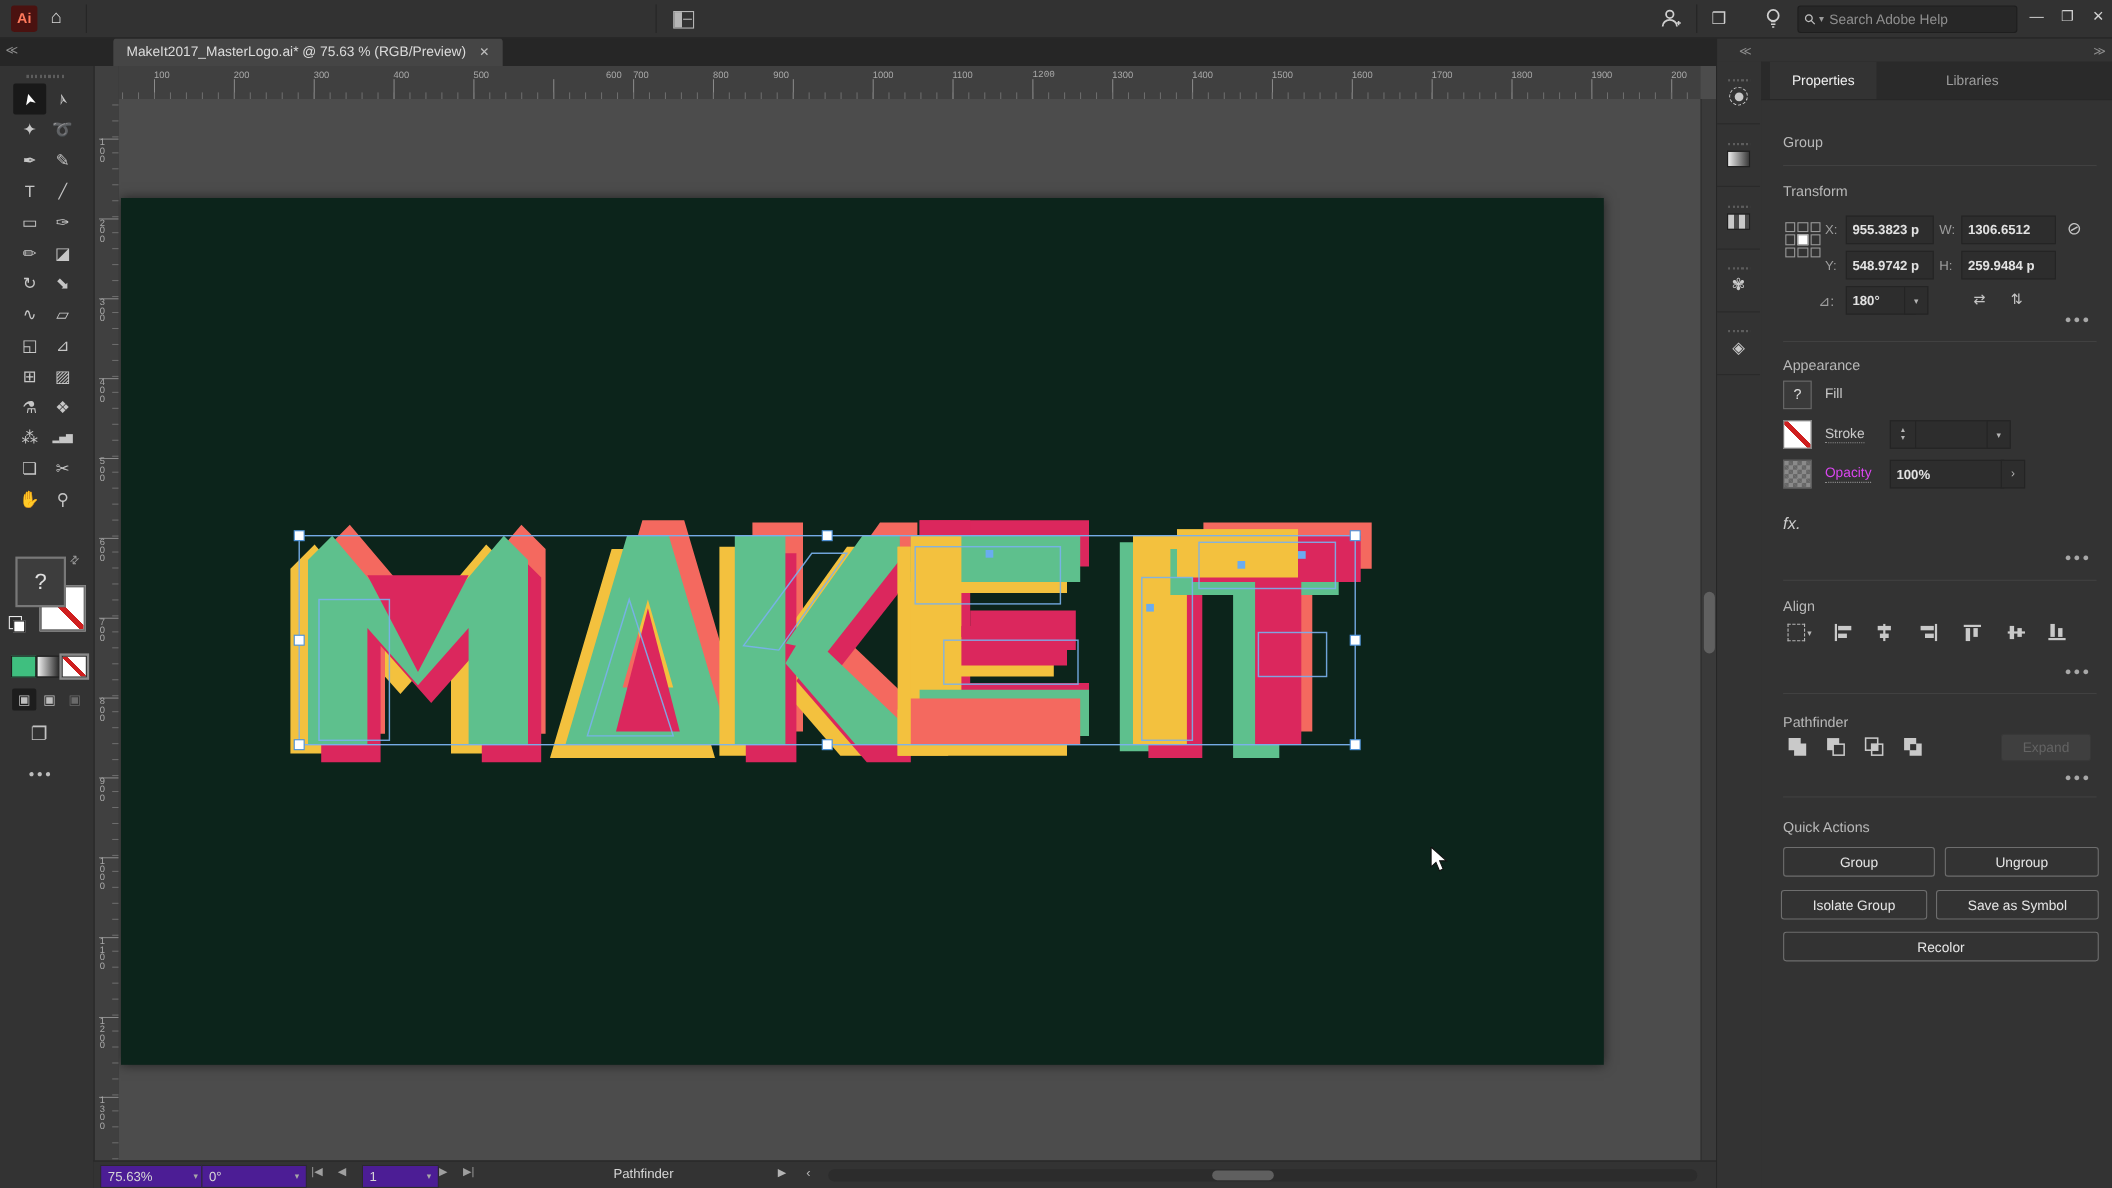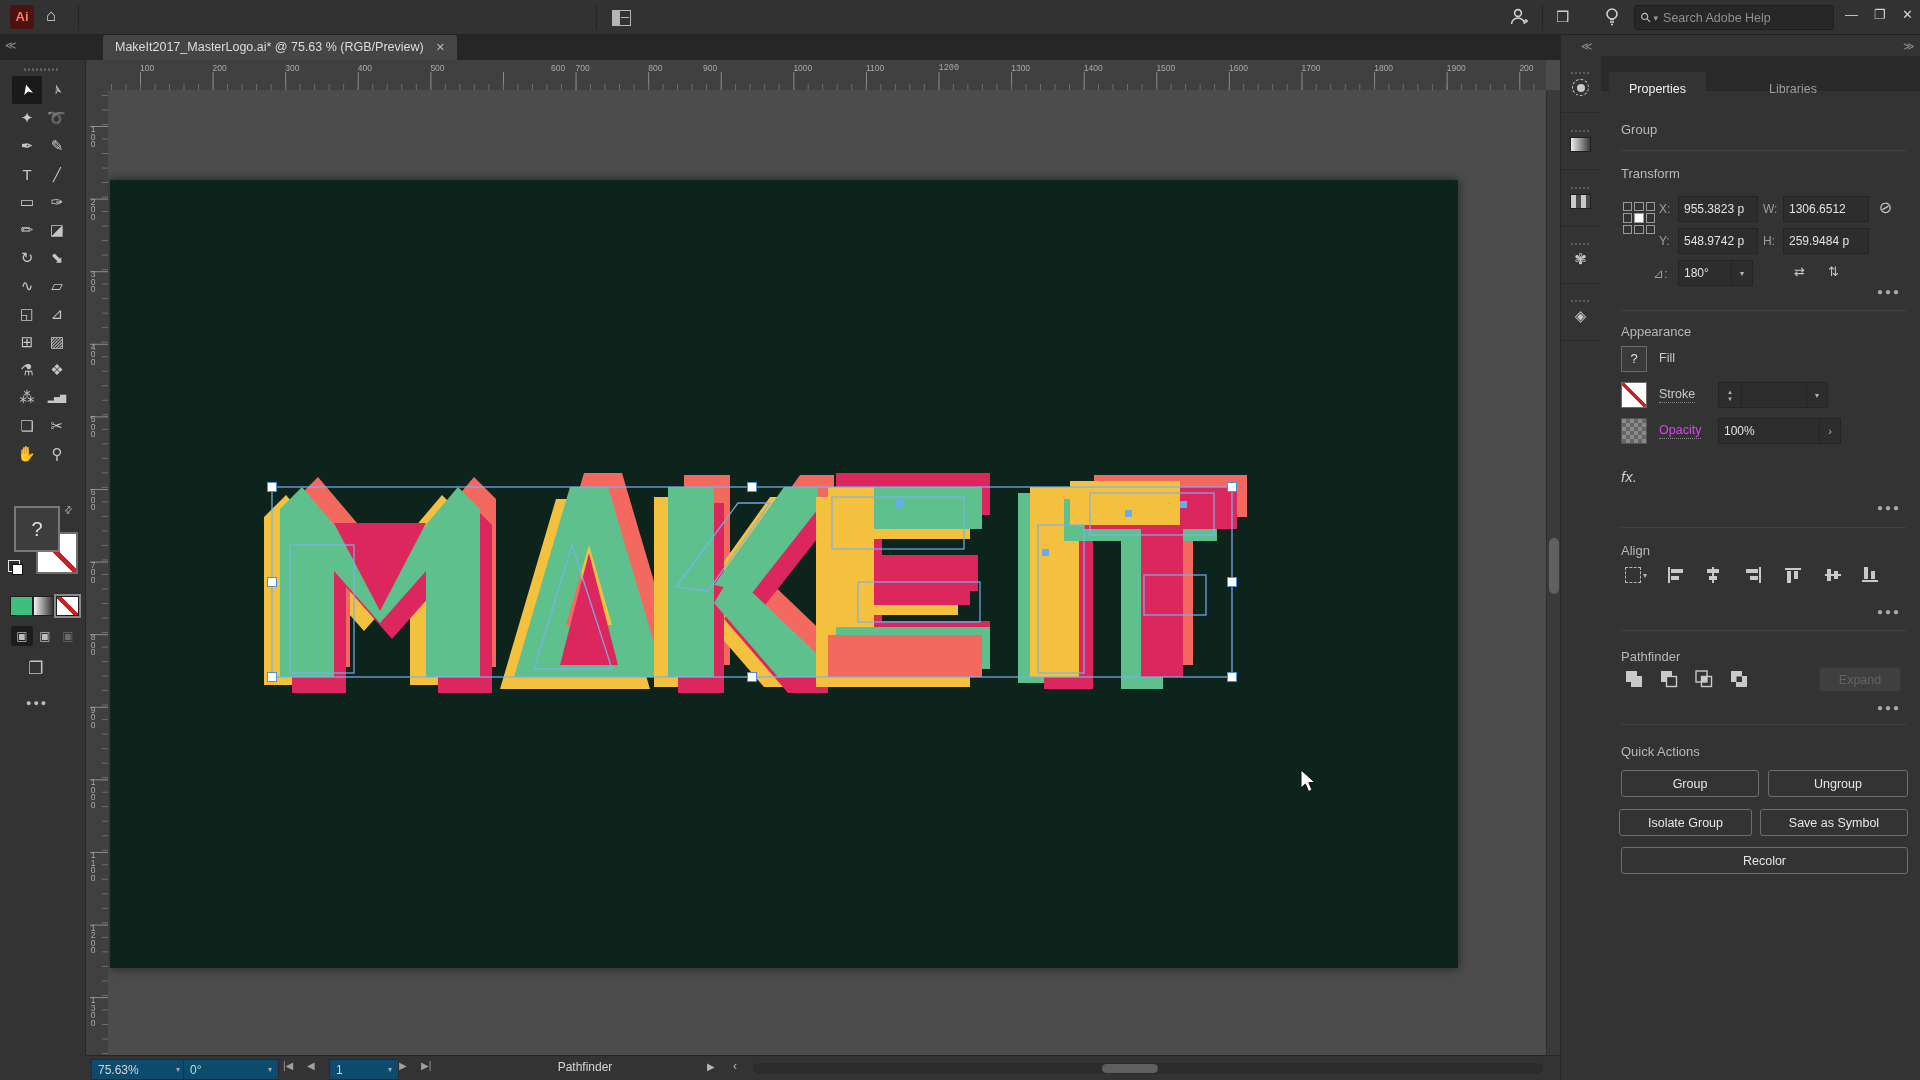--- a/index.html
+++ b/index.html
@@ -77,21 +77,21 @@
     background-position:right 0 top 4.96px,right 0 top 36px;overflow:hidden;}
   .vlab{position:absolute;left:3px;font-size:8.5px;color:#a9a9a9;line-height:7.5px;text-align:center;width:10px;}
   #canvas{left:23px;top:30px;right:14px;bottom:0;background:#4c4c4c;overflow:hidden;}
   #artboard{left:2px;top:90px;width:1348px;height:788px;background:#0c241b;box-shadow:0 0 10px rgba(0,0,0,.55);}
   #artwork{left:164px;top:397px;width:960px;height:190px;overflow:visible;}
   #vscroll{left:1461px;top:30px;width:14px;bottom:0;background:#3a3a3a;border-left:1px solid #2e2e2e;}
   #vthumb{left:2px;top:448px;width:10px;height:56px;background:#606060;border-radius:5px;}
   
   #statusbar{left:85px;top:1055px;width:1475px;height:25px;background:#333333;border-top:1px solid #262626;
     color:#cfcfcf;font-size:12px;z-index:20;}
-  .sfield{top:3px;height:19px;background:#0c4a6e;border:1px solid #2a2a2a;display:flex;align-items:center;
+  .sfield{top:3px;height:19px;background:#4c1d95;border:1px solid #2a2a2a;display:flex;align-items:center;
     padding:0 6px;gap:8px;color:#d6d6d6;}
   .sfield .chev{font-size:8px;color:#a8a8a8;margin-left:auto;}
   .snav{top:4px;color:#9f9f9f;font-size:10px;}
   #sb-status{top:4px;left:440px;width:120px;text-align:center;color:#d6d6d6;}
   #sb-flyout{left:622px;top:5px;color:#b5b5b5;font-size:10px;}
   #sb-back{left:648px;top:3px;color:#b5b5b5;font-size:12px;}
   #hscroll{left:668px;top:7px;width:790px;height:11px;background:#2c2c2c;border-radius:6px;}
   #hthumb{left:349px;top:1px;width:56px;height:9px;background:#5f5f5f;border-radius:5px;}
   
   #panelregion{left:1560px;top:34px;width:360px;height:1046px;background:#333333;border-left:1px solid #262626;z-index:25;}
@@ -101,28 +101,28 @@
   .dockcell{left:0;width:39px;height:56px;border-bottom:1px solid #2a2a2a;display:flex;flex-direction:column;
     align-items:center;justify-content:center;gap:5px;color:#c9c9c9;}
   .dockgrip{width:20px;height:2px;background:repeating-linear-gradient(90deg,#5d5d5d 0 2px,transparent 2px 4px);}
   .dock-circle{width:15px;height:15px;border:1.5px dashed #c9c9c9;border-radius:50%;display:flex;align-items:center;justify-content:center;}
   .dock-circle i{width:8px;height:8px;background:#c9c9c9;border-radius:50%;}
   .dock-grad{width:19px;height:13px;border:1px solid #1f1f1f;background:linear-gradient(90deg,#ededed,#3a3a3a);}
   .dock-sw{width:19px;height:13px;border:1px solid #1f1f1f;background:repeating-linear-gradient(90deg,#c9c9c9 0 5px,#4a4a4a 5px 10px);}
   .dockglyph{font-size:15px;}
   #props{left:40px;top:22px;width:320px;bottom:0;background:#333333;color:#cfcfcf;}
   #ptabs{left:0;top:0;width:320px;height:34px;background:#2a2a2a;border-bottom:1px solid #272727;}
-  .ptab{top:16px;height:34px;display:flex;align-items:center;padding:0 20px;font-size:12.5px;}
+  .ptab{top:0;height:34px;display:flex;align-items:center;padding:0 20px;font-size:12.5px;}
   #ptab-properties{left:8px;background:#333333;color:#f0f0f0;}
   #ptab-libraries{left:148px;color:#9d9d9d;}
   .sect-title{left:20px;font-size:13px;color:#b8b8b8;}
   .divider{left:20px;width:285px;height:1px;background:#414141;}
   .flabel{font-size:12px;color:#9e9e9e;}
   .pfield{height:24px;background:#2d2d2d;border:1px solid #242424;color:#e2e2e2;font-size:12px;
-    display:flex;align-items:center;padding:0 5px;white-space:nowrap;overflow:hidden;}
+    display:flex;align-items:center;padding:0 5px;white-space:nowrap;overflow:hidden;font-weight:bold;}
   .chevbox{height:24px;width:20px;background:#2d2d2d;border:1px solid #242424;color:#b5b5b5;font-size:8px;
     display:flex;align-items:center;justify-content:center;}
   #refgrid{left:22px;top:146px;width:32px;height:32px;display:grid;grid-template-columns:repeat(3,1fr);gap:2px;}
   #refgrid i{border:1px solid #9a9a9a;}
   #refgrid i.c{background:#ffffff;}
   .ellip{font-size:10px;letter-spacing:2px;color:#a8a8a8;}
   .underdot{border-bottom:1px dotted #8a8a8a;padding-bottom:1px;}
   .appr-sw{left:20px;width:24px;height:24px;border:1px solid #6b6b6b;}
   #fill-sw{background:#3a3a3a;color:#e0e0e0;font-size:13px;text-align:center;line-height:24px;}
   #stroke-sw{background:#fff;background-image:linear-gradient(45deg,transparent 44%,#cf1f1f 44%,#cf1f1f 56%,transparent 56%);}

